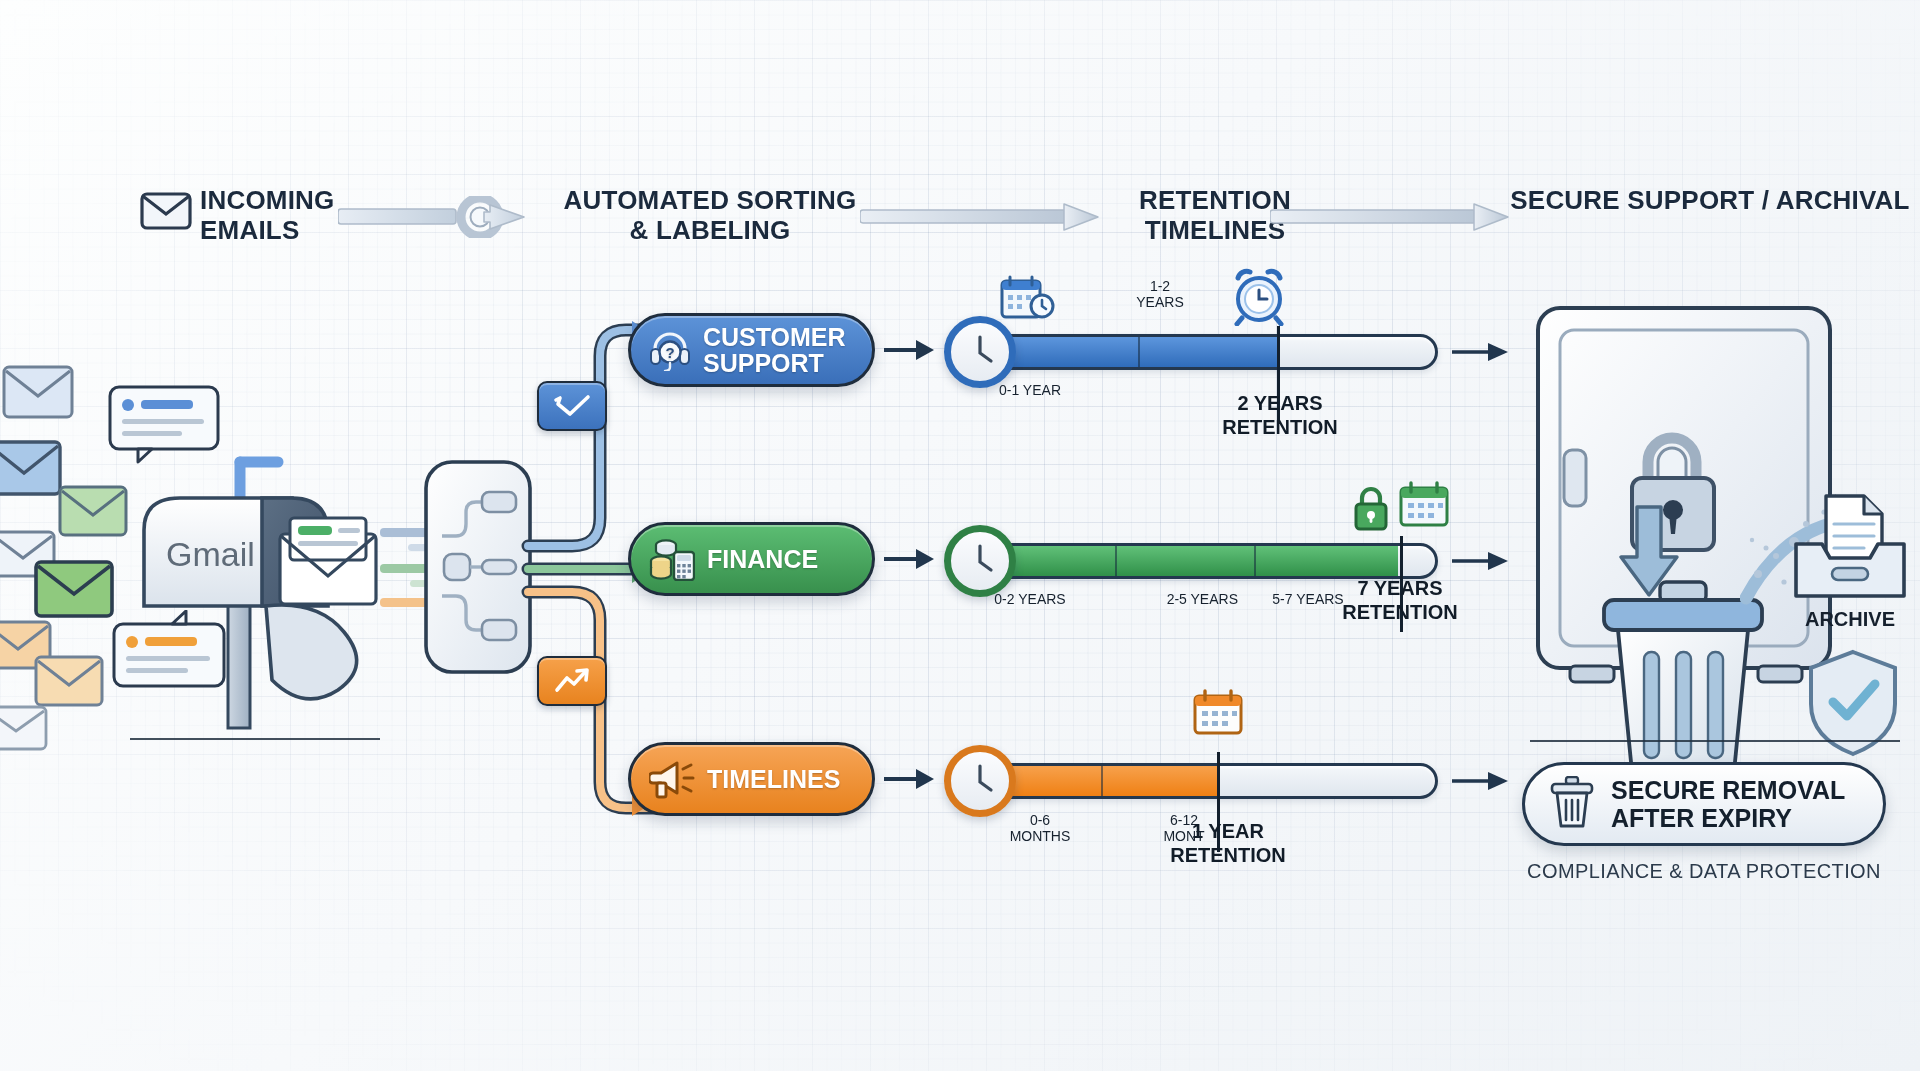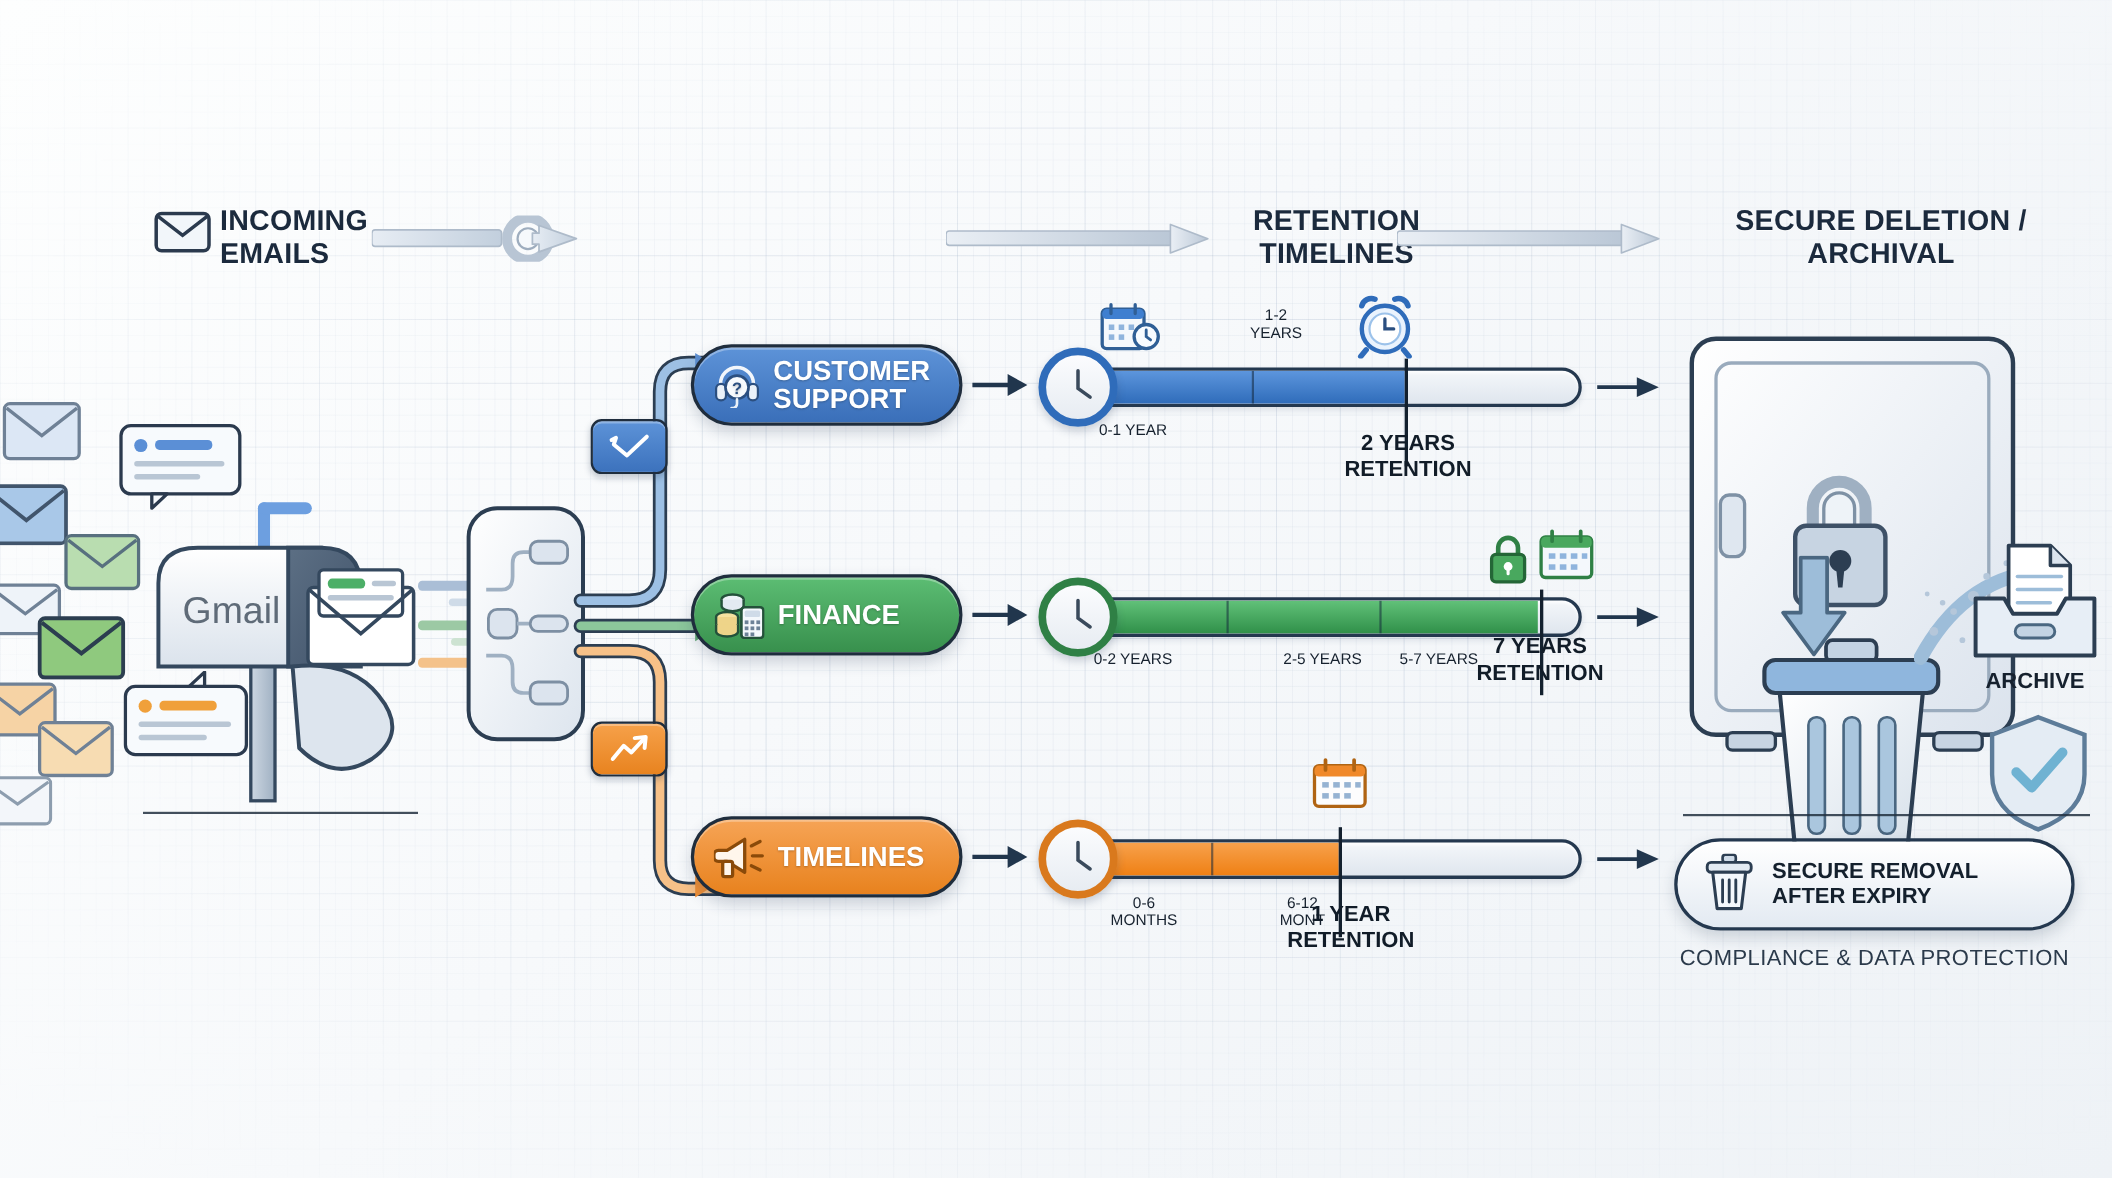--- a/index.html
+++ b/index.html
@@ -85,21 +85,21 @@
   .archive-cap{
     position:absolute; font-weight:bold; font-size:20px; color:#16212e; text-align:center;
   }
   .removal-pill{
     position:absolute; display:flex; align-items:center; gap:16px;
     border-radius:999px; border:3px solid #24384f; padding:0 34px 0 24px;
     background:linear-gradient(180deg,#ffffff,#e3eaf2);
     box-shadow:0 6px 14px rgba(30,50,80,.18), inset 0 2px 0 rgba(255,255,255,.9);
   }
   .removal-pill .rtext{
-    font-weight:bold; font-size:20px; color:#14202d; line-height:1.14; white-space:pre-line;
+    font-weight:bold; font-size:25px; color:#14202d; line-height:1.14; white-space:pre-line;
   }
   .compliance{
     position:absolute; font-size:20px; color:#2b3a4b; letter-spacing:.4px; text-align:center; white-space:nowrap;
   }
   .baseline{ position:absolute; height:2px; background:#22303f; opacity:.85; }
   .env{ position:absolute; }
   .bubble{ position:absolute; }
 </style>
 </head>
 <body>
@@ -126,20 +126,22 @@
         </defs>
       <rect x="0" y="13" width="118" height="15" rx="3" fill="url(#ga1)" stroke="#aebbca" stroke-width="1.6"></rect>
       <g transform="translate(118,2)">
         <circle cx="24" cy="19" r="19" fill="none" stroke="#b8c5d4" stroke-width="9"></circle>
         <circle cx="24" cy="19" r="9.5" fill="#f6f9fc" stroke="#9eadbe" stroke-width="2"></circle>
       </g>
       <path d="M152 9 L186 21 L152 33 L152 26 L146 26 L146 16 L152 16 Z" fill="url(#ga1)" stroke="#aebbca" stroke-width="1.6" stroke-linejoin="round"></path>
     </svg>
   </div>
 
+  <div class="abs ttl" style="left:560px;top:186px;width:300px;">AUTOMATED
+SORTING &amp; LABELING</div>
 
   <div class="abs" style="left:860px;top:203px;">
     <svg width="240" height="28" viewBox="0 0 240 28">
       <defs>
           <linearGradient id="ga2" x1="0" x2="1">
             <stop offset="0" stop-color="#eaeff5"></stop>
             <stop offset="1" stop-color="#bac7d6"></stop>
           </linearGradient>
         </defs>
       <rect x="0" y="7" width="206" height="13" rx="3" fill="url(#ga2)" stroke="#aebbca" stroke-width="1.5"></rect>
@@ -157,21 +159,21 @@
             <stop offset="0" stop-color="#eaeff5"></stop>
             <stop offset="1" stop-color="#bac7d6"></stop>
           </linearGradient>
         </defs>
       <rect x="0" y="7" width="206" height="13" rx="3" fill="url(#ga3)" stroke="#aebbca" stroke-width="1.5"></rect>
       <path d="M204 1 L238 14 L204 27 Z" fill="url(#ga3)" stroke="#aebbca" stroke-width="1.5" stroke-linejoin="round"></path>
     </svg>
   </div>
 
   <div class="abs ttl" style="left:1510px;top:186px;width:400px;">SECURE
-DELETION / ARCHIVAL</div>
+SUPPORT / ARCHIVAL</div>
 
   <div class="env" style="left:2px;top:365px;">
     <svg width="72" height="54" viewBox="0 0 72 54">
         <rect x="2" y="2" width="68" height="50" rx="5" fill="#dce7f5" stroke="#6f8196" stroke-width="3"></rect>
         <path d="M4 6 L36 31 L68 6" fill="none" stroke="#6f8196" stroke-width="3"></path>
       </svg>
   </div>
   <div class="env" style="left:-14px;top:440px;">
     <svg width="76" height="56" viewBox="0 0 76 56">
         <rect x="2" y="2" width="72" height="52" rx="5" fill="#a9c8e8" stroke="#41556c" stroke-width="3.4"></rect>

